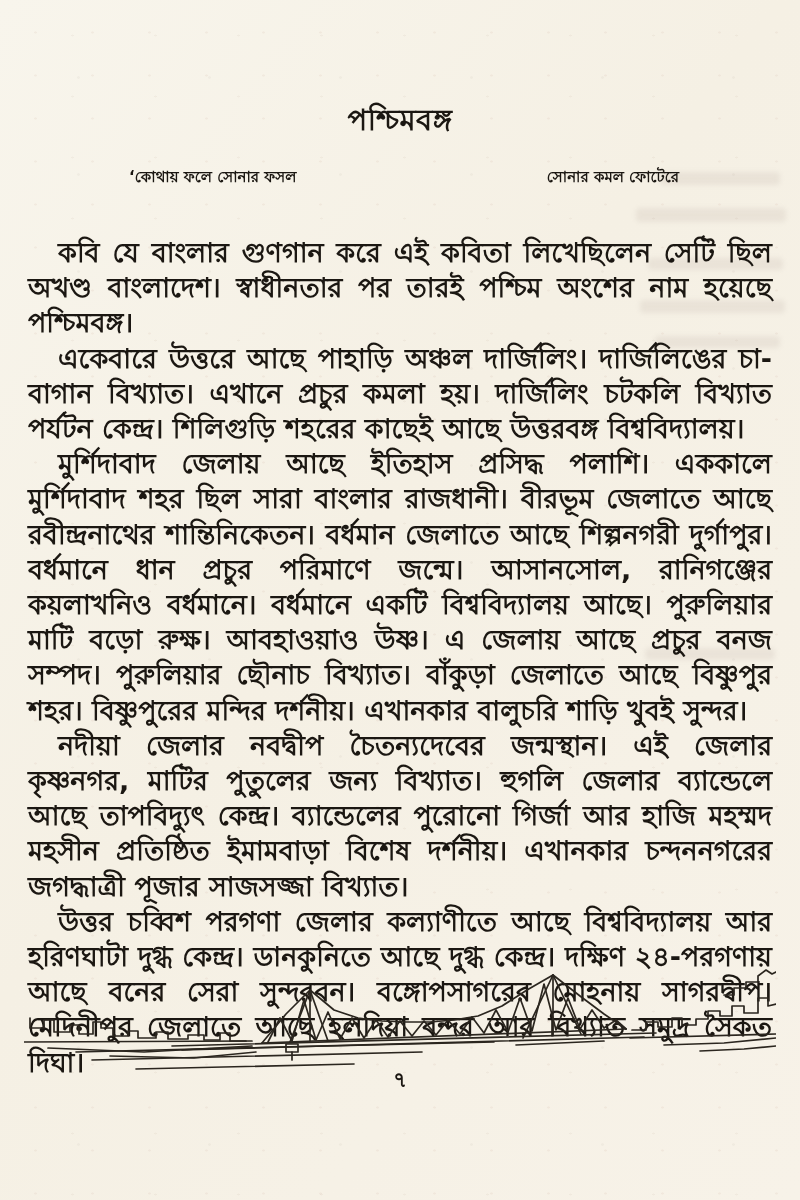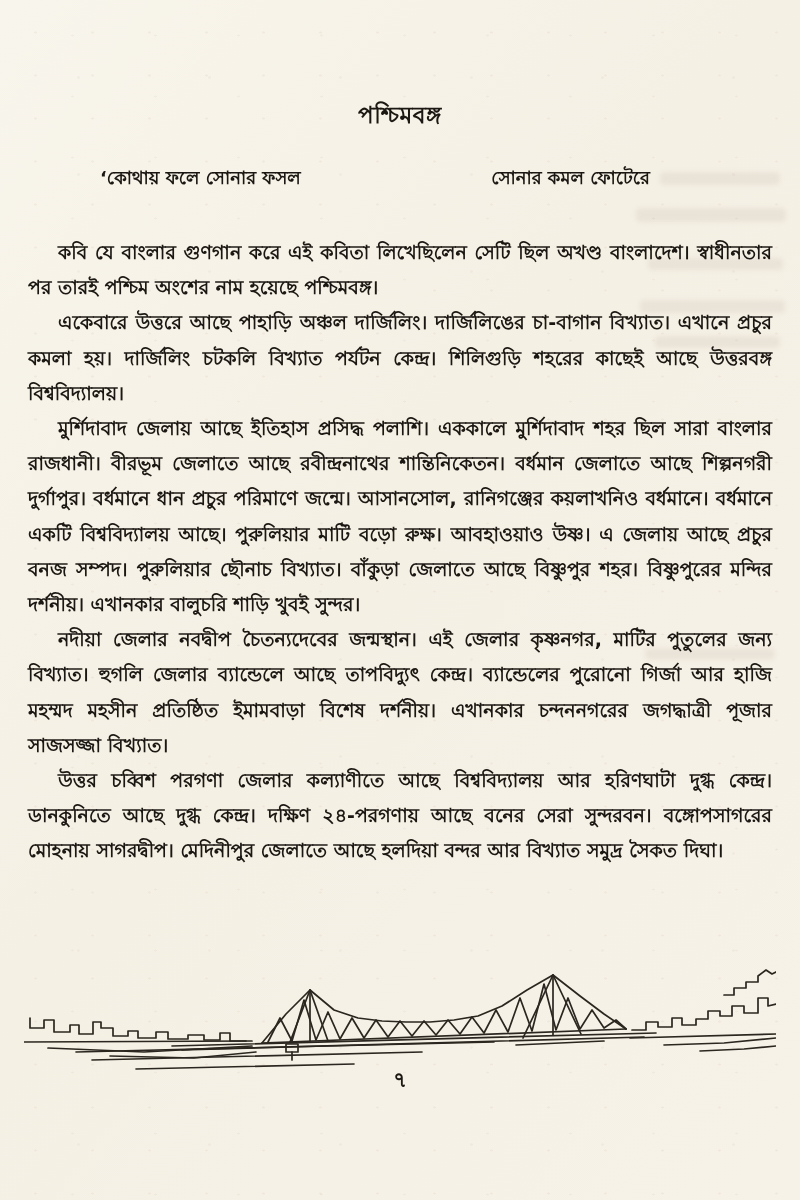--- a/index.html
+++ b/index.html
@@ -11,31 +11,31 @@
       radial-gradient(rgba(160,130,110,.08) 1px, transparent 1.6px),
       radial-gradient(rgba(120,100,90,.05) 1.2px, transparent 2px),
       linear-gradient(128deg,#f8f5ec 0%,#f5f0e4 45%,#f7f2e8 100%);
     background-size:57px 43px, 83px 61px, 131px 97px, 100% 100%;
     background-position:7px 11px, 31px 5px, 13px 29px, 0 0;
     font-family:"DejaVu Sans", sans-serif;
     color:#1b1712;
   }
   .title{
     position:absolute;top:97px;left:0;width:100%;
-    text-align:center;font-size:23px;font-weight:bold;letter-spacing:.5px;
+    text-align:center;font-size:29px;font-weight:bold;letter-spacing:.5px;
   }
   .verse{
-    position:absolute;top:158px;left:14px;width:744px;
-    font-size:18px;font-weight:bold;line-height:39px;
+    position:absolute;top:158px;left:43px;width:744px;
+    font-size:15px;font-weight:bold;line-height:39px;
   }
   .verse-line1{display:flex;justify-content:space-between;padding-left:86px;padding-right:108px;}
   .verse-line2{padding-left:172px;}
   .bodytext{
     position:absolute;top:235px;left:28px;width:744px;
-    font-size:19px;font-weight:bold;line-height:35.2px;
+    font-size:27px;font-weight:bold;line-height:35.2px;
     text-align:justify;
   }
   .bodytext p{margin:0;text-indent:30px;}
   .bridge{position:absolute;top:948px;left:24px;}
   .bridge *{stroke:#2b261f;stroke-width:1.7;fill:none;stroke-linecap:round;stroke-linejoin:round;}
   .pagenum{
     position:absolute;top:1064px;left:0;width:100%;
     text-align:center;font-size:21px;font-weight:bold;
   }
   .bleed{

